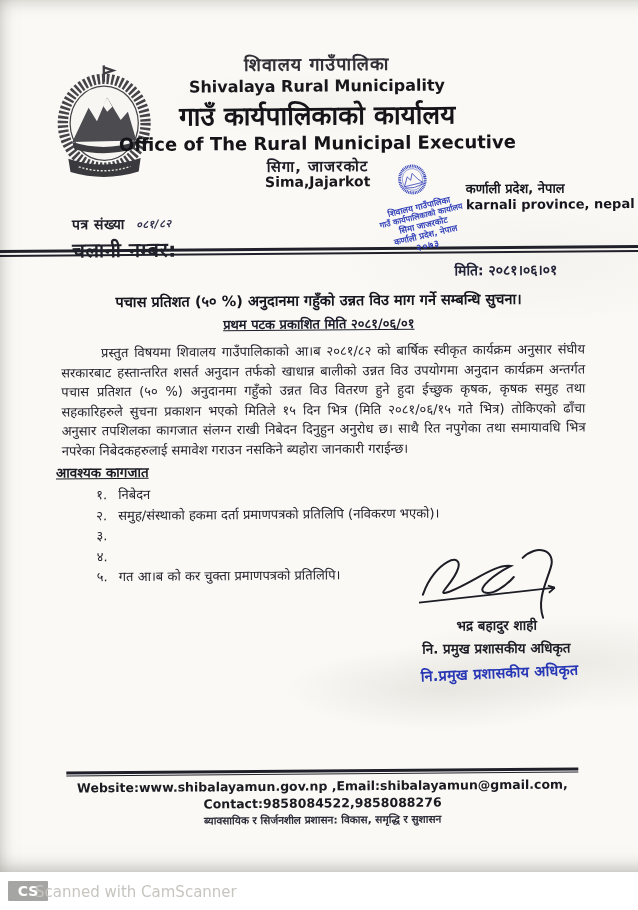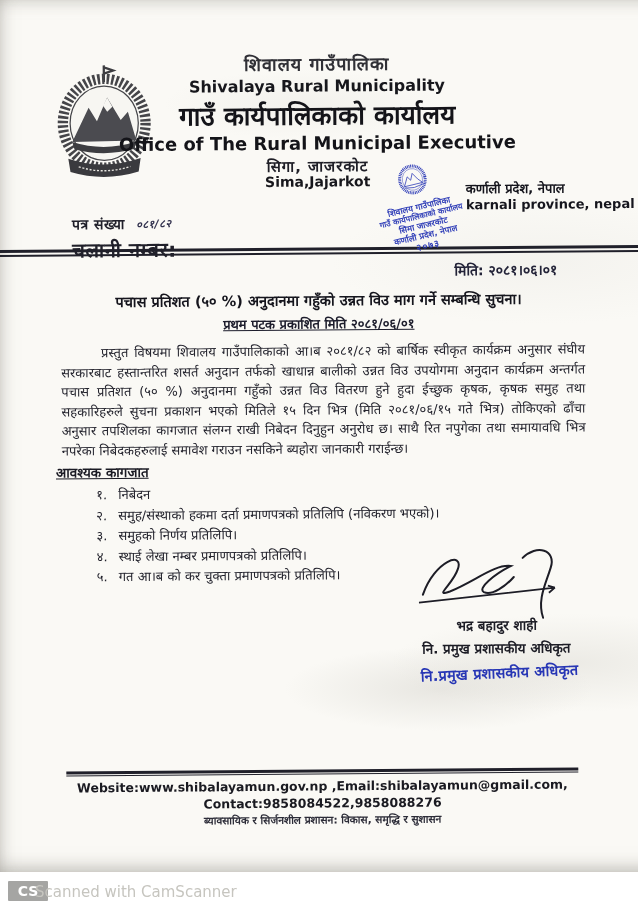--- a/index.html
+++ b/index.html
@@ -137,25 +137,23 @@
         <div class="row">
           <span class="num">१.</span>
           <span>निबेदन</span>
         </div>
         <div class="row">
           <span class="num">२.</span>
           <span>समुह/संस्थाको हकमा दर्ता प्रमाणपत्रको प्रतिलिपि (नविकरण भएको)।</span>
         </div>
         <div class="row">
           <span class="num">३.</span>
-          <span>समुहको निर्णय प्रतिलिपि।</span>
         </div>
         <div class="row">
           <span class="num">४.</span>
-          <span>स्थाई लेखा नम्बर प्रमाणपत्रको प्रतिलिपि।</span>
         </div>
         <div class="row">
           <span class="num">५.</span>
           <span>गत आ।ब को कर चुक्ता प्रमाणपत्रको प्रतिलिपि।</span>
         </div>
       </div>
 
       <svg class="abs sig-svg" viewBox="0 0 170 82">
         <path d="M18 50 C 30 16, 60 6, 53 25 C 48 40, 28 53, 45 47 C 70 37, 90 20, 106 22 C 90 30, 72 44, 79 48 C 87 52, 101 42, 109 33" stroke="#1d1d26" stroke-width="2" fill="none" stroke-linecap="round"></path>
         <path d="M14 58 L 150 44 l -7 -2 m 7 2 l -6 5" stroke="#1d1d26" stroke-width="1.8" fill="none"></path>

